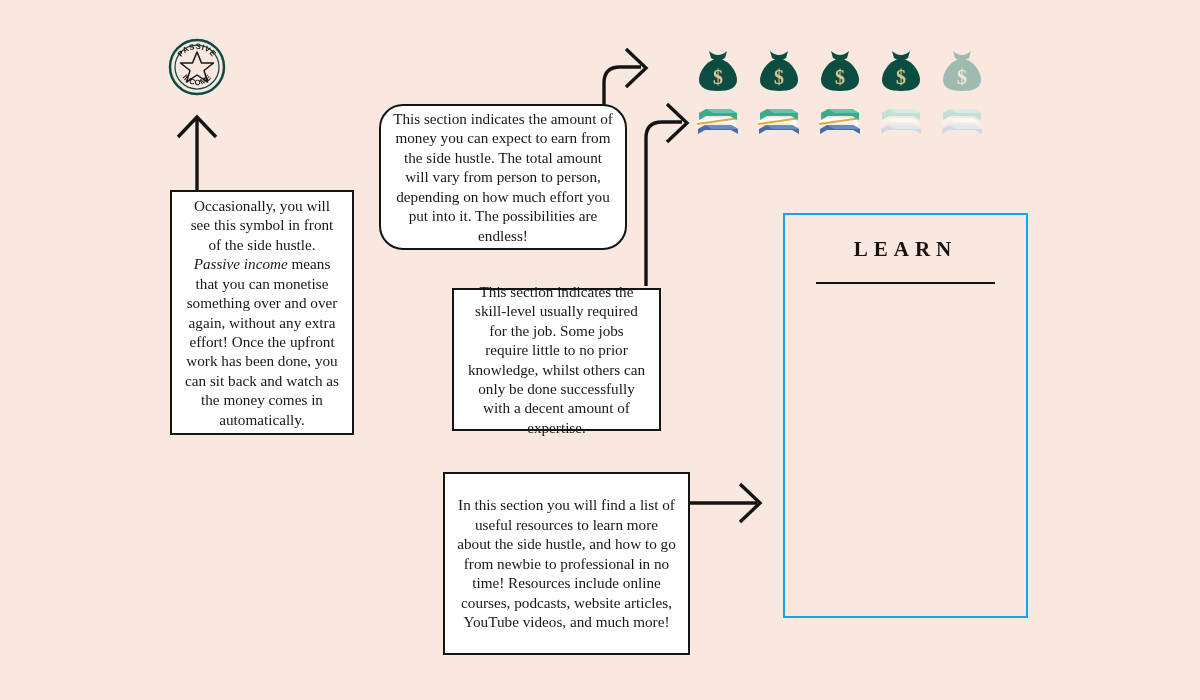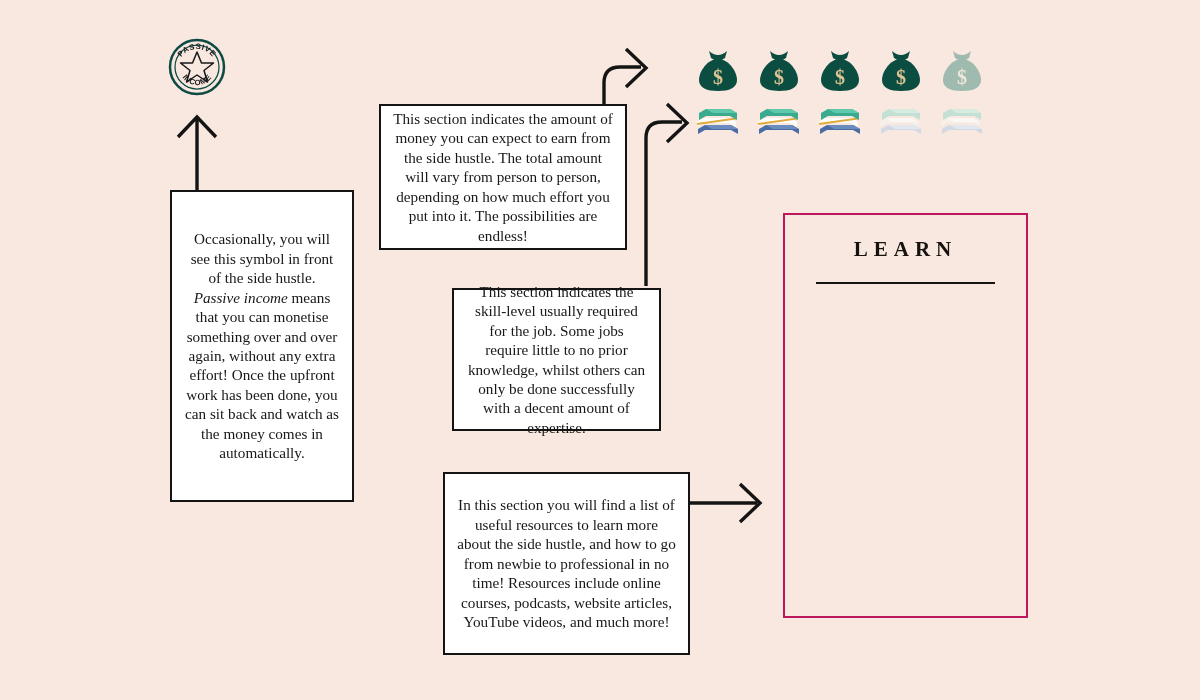--- a/index.html
+++ b/index.html
@@ -36,21 +36,21 @@
     padding: 10px 12px;
     display: flex;
     align-items: center;
     justify-content: center;
   }
   .callout p { margin: 0; }
   .callout .it { font-style: italic; }
 
   
   .learn-panel {
-    border: 2px solid #be185d;
+    border: 2px solid #0ea5e9;
     background: transparent;
   }
   .learn-title {
     text-align: center;
     font-size: 21px;
     letter-spacing: 6px;
     color: #15120f;
     font-weight: 700;
     margin-top: 22px;
   }
@@ -209,25 +209,25 @@
         <polygon points="8,19 34,19 41,23 41,28 34,24 8,24 1,28 1,23" fill="#d3d9e4"></polygon>
         <polygon points="8,19 34,19 41,23 15,23" fill="#e2e7ee"></polygon>
         <polygon points="6,12 32,12 39,16 39,21 32,17 6,17 -1,21 -1,16" fill="#f5f1ea"></polygon>
         <polygon points="6,12 32,12 39,16 13,16" fill="#fbf8f3"></polygon>
         <polygon points="9,3 33,3 40,7 40,14 33,10 9,10 2,14 2,7" fill="#c2e0d4"></polygon>
         <polygon points="9,3 33,3 40,7 16,7" fill="#d6ece1"></polygon>
       </svg>
     </div>
   </div>
 
-  <div class="node callout" style="left:170px; top:190px; width:184px; height:312px;">
+  <div class="node callout" style="left:170px; top:190px; width:184px; height:245px;">
     <p><span>Occasionally, you will see this symbol in front of the side hustle. </span><span class="it">Passive income</span><span> means that you can monetise something over and over again, without any extra effort! Once the upfront work has been done, you can sit back and watch as the money comes in automatically.</span></p>
   </div>
 
-  <div class="node callout" style="left:379px; top:104px; width:248px; height:146px;">
+  <div class="node callout" style="left:379px; top:104px; width:248px; height:146px;border-radius:24px;">
     <p>This section indicates the amount of money you can expect to earn from the side hustle. The total amount will vary from person to person, depending on how much effort you put into it. The possibilities are endless!</p>
   </div>
 
   <div class="node callout" style="left:452px; top:288px; width:209px; height:143px;">
     <p>This section indicates the skill-level usually required for the job. Some jobs require little to no prior knowledge, whilst others can only be done successfully with a decent amount of expertise.</p>
   </div>
 
   <div class="node callout" style="left:443px; top:472px; width:247px; height:183px;">
     <p>In this section you will find a list of useful resources to learn more about the side hustle, and how to go from newbie to professional in no time! Resources include online courses, podcasts, website articles, YouTube videos, and much more!</p>
   </div>

